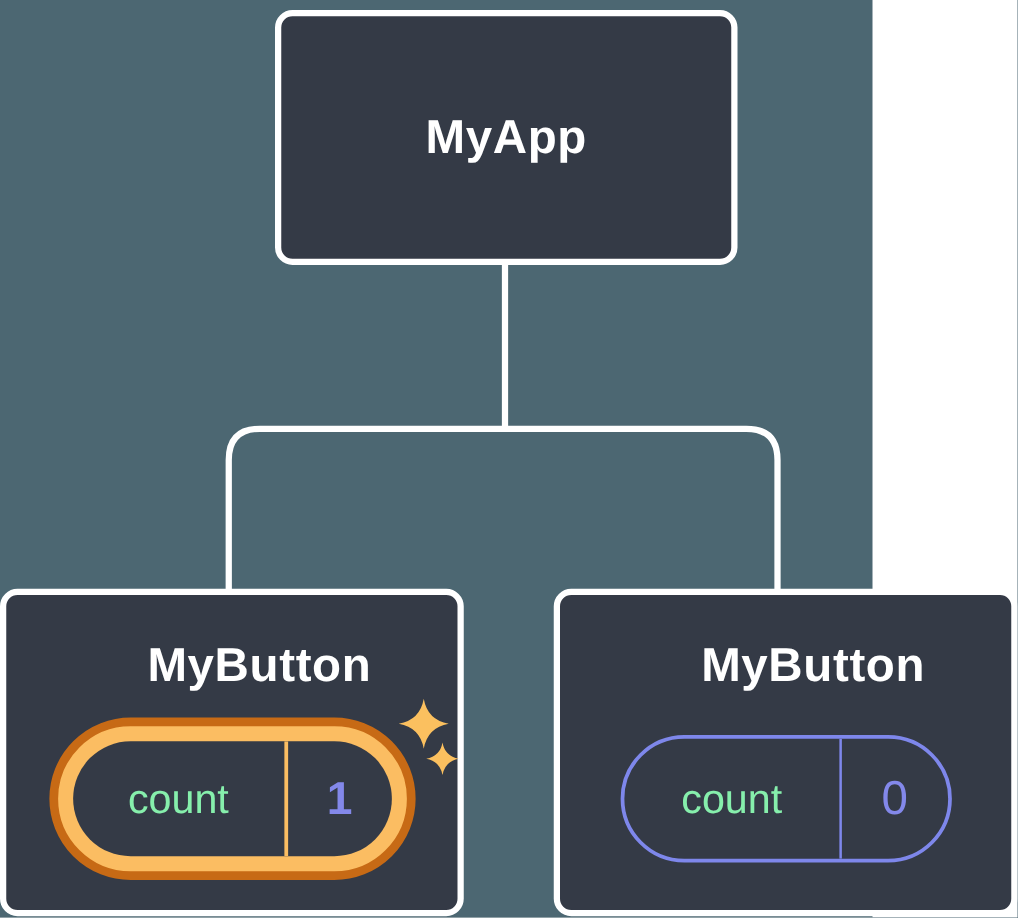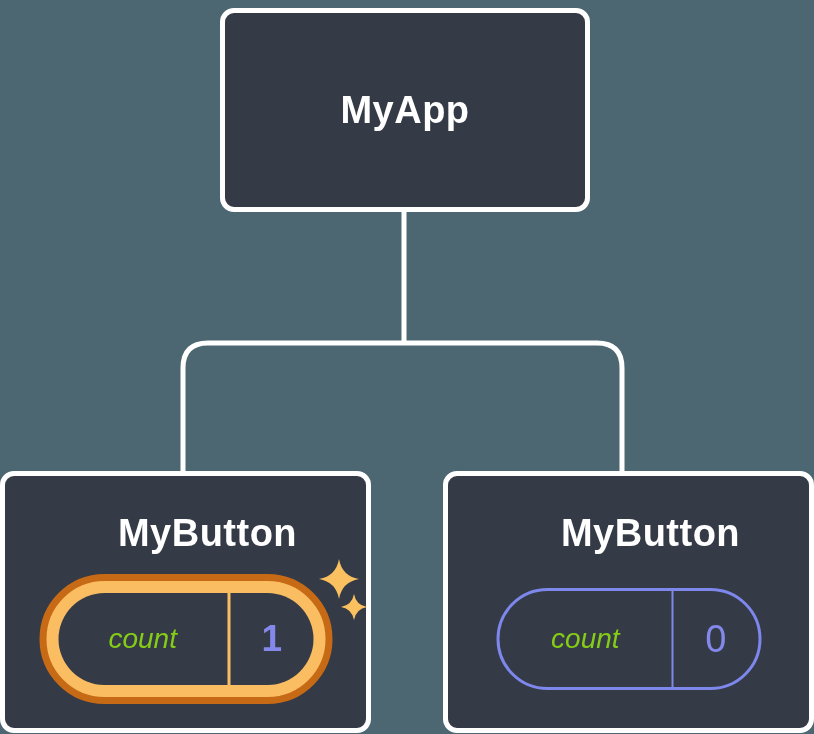--- a/index.html
+++ b/index.html
@@ -2,21 +2,21 @@
 <html><head>
 <meta charset="utf-8">
 <style>
   html, body { margin: 0; padding: 0; }
   body {
     font-family: "Liberation Sans", sans-serif;
     width: 814px; height: 734px; overflow: hidden;
   }
   .canvas {
     position: relative;
-    width: 814px; height: 734px;
+    width: 698px; height: 734px;
     background: #4C6772;
   }
   .connector-svg {
     position: absolute; left: 0; top: 0;
     width: 814px; height: 734px;
     pointer-events: none;
   }
   .node {
     position: absolute;
     box-sizing: border-box;
@@ -72,21 +72,21 @@
     border-radius: 51px;
     display: flex;
     align-items: stretch;
     overflow: hidden;
   }
   .pill-plain .pill-divider { width: 2px; background: #7E87EB; }
 
   .pill-section {
     display: flex; align-items: center; justify-content: center;
   }
-  .pill-name  { flex: 2.05; color: #84cc16; font-size: 28px; font-style: italic; }
+  .pill-name  { flex: 2.05; color: #86efac; font-size: 33px; }
   .pill-value { flex: 1;    color: #8388EA; font-size: 38px; }
   .pill-value.bold { font-weight: bold; font-size: 37px; }
 
   .sparkles {
     position: absolute;
     left: 310px; top: 83px;
     width: 64px; height: 64px;
   }
 </style>
 </head>

